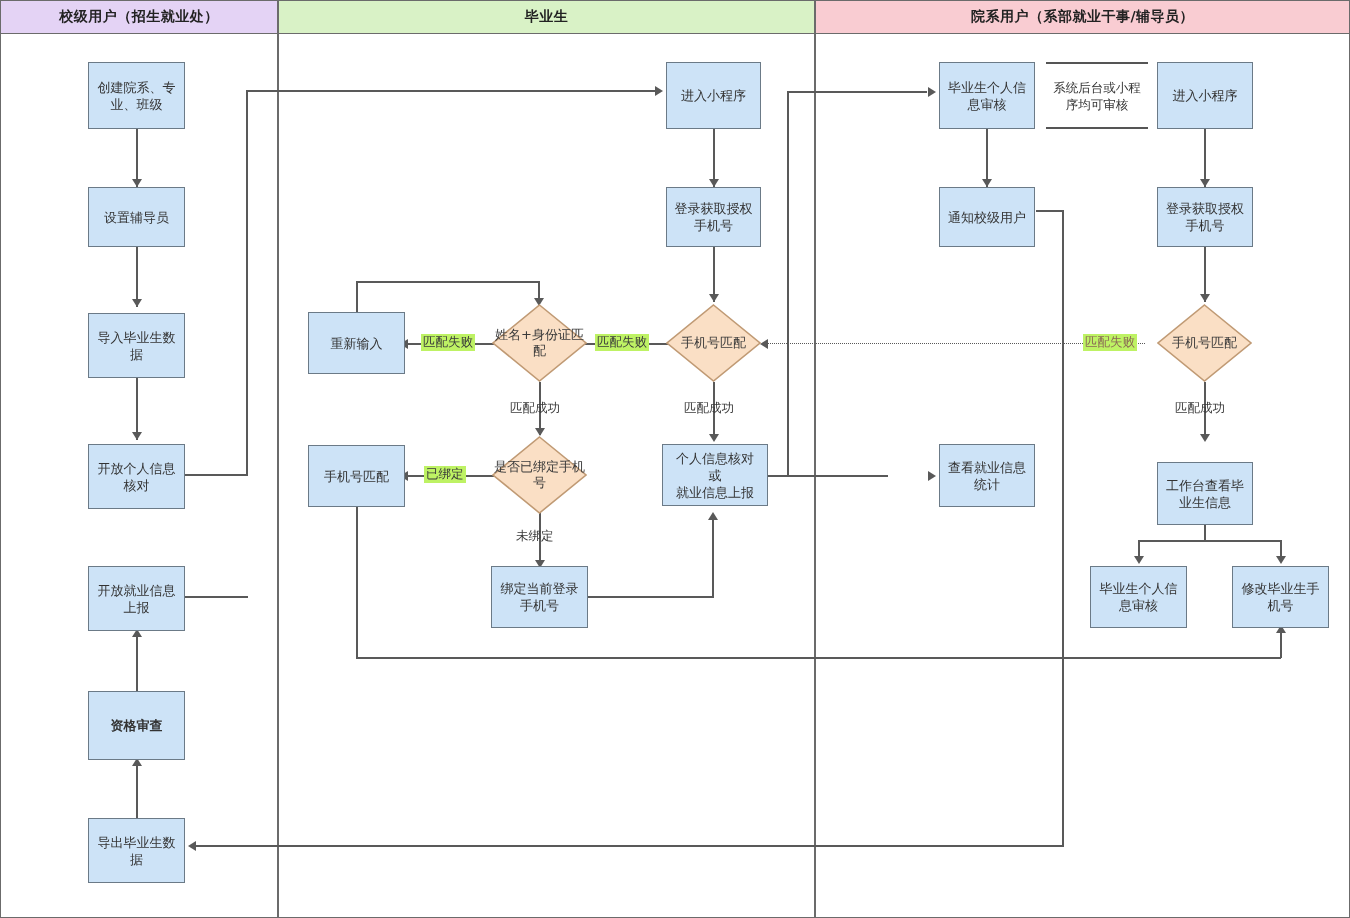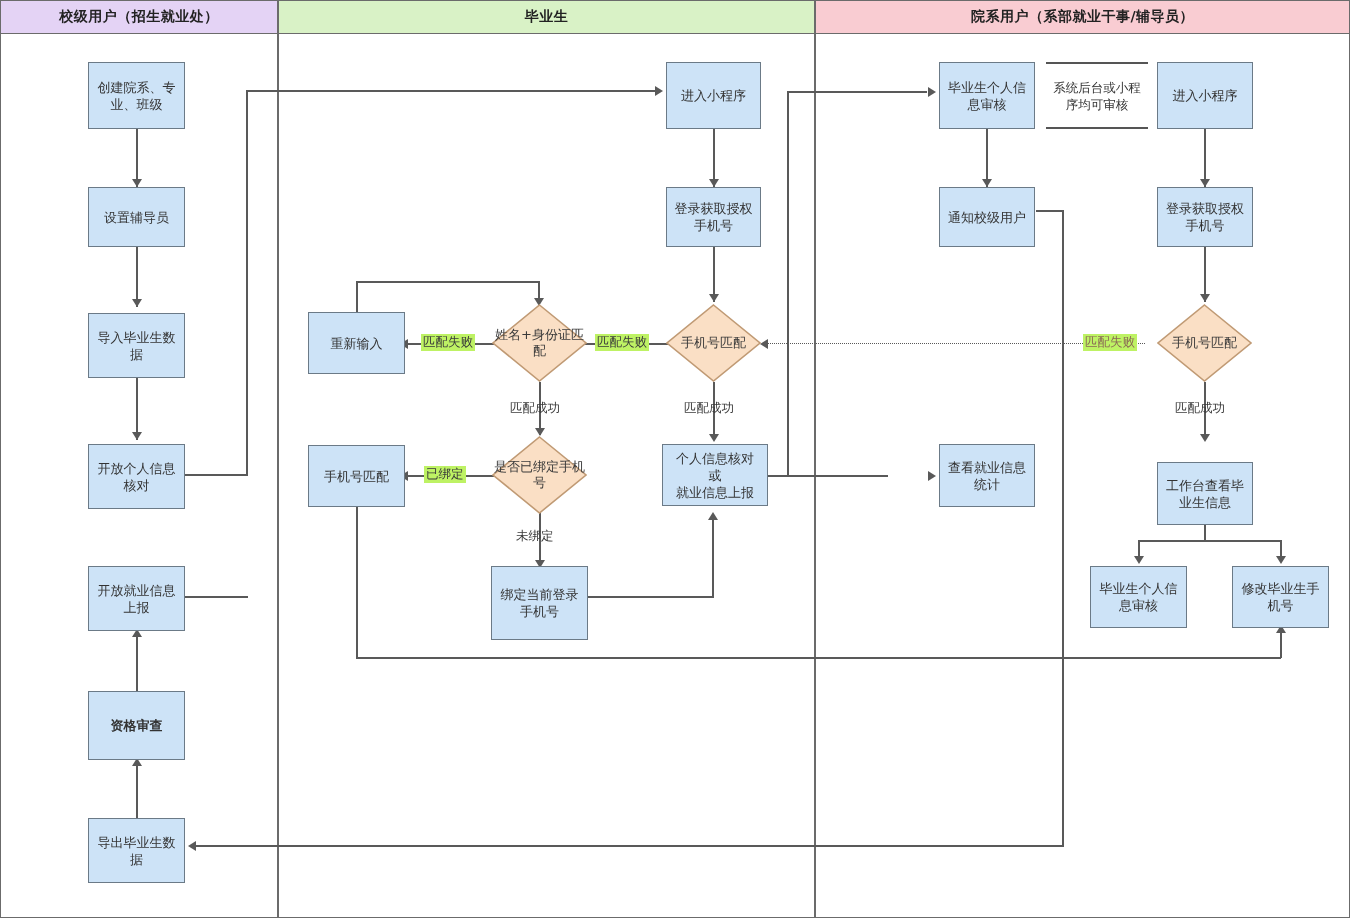--- a/index.html
+++ b/index.html
@@ -207,21 +207,21 @@
     <svg class="dshape" viewBox="0 0 95 78" preserveAspectRatio="none">
       <polygon points="47.5,1 94,39 47.5,77 1,39" fill="#fadfc5" stroke="#c09a74" stroke-width="1.6"></polygon>
     </svg>
     <div class="dtext">是否已绑定手机号</div>
   </div>
 
   <div class="node proc" style="left:308px;top:445px;width:97px;height:62px;">
     <span>手机号匹配</span>
   </div>
 
-  <div class="node proc" style="left:491px;top:566px;width:97px;height:74px;justify-content:flex-end;">
+  <div class="node proc" style="left:491px;top:566px;width:97px;height:62px;justify-content:flex-end;">
     <span>绑定当前登录手机号</span>
   </div>
 
   <div class="node proc" style="left:662px;top:444px;width:106px;height:62px;white-space:pre-line;">
     <span style="white-space:pre-line;">个人信息核对
 或
 就业信息上报</span>
   </div>
 
   <div class="node proc" style="left:939px;top:62px;width:96px;height:67px;">

